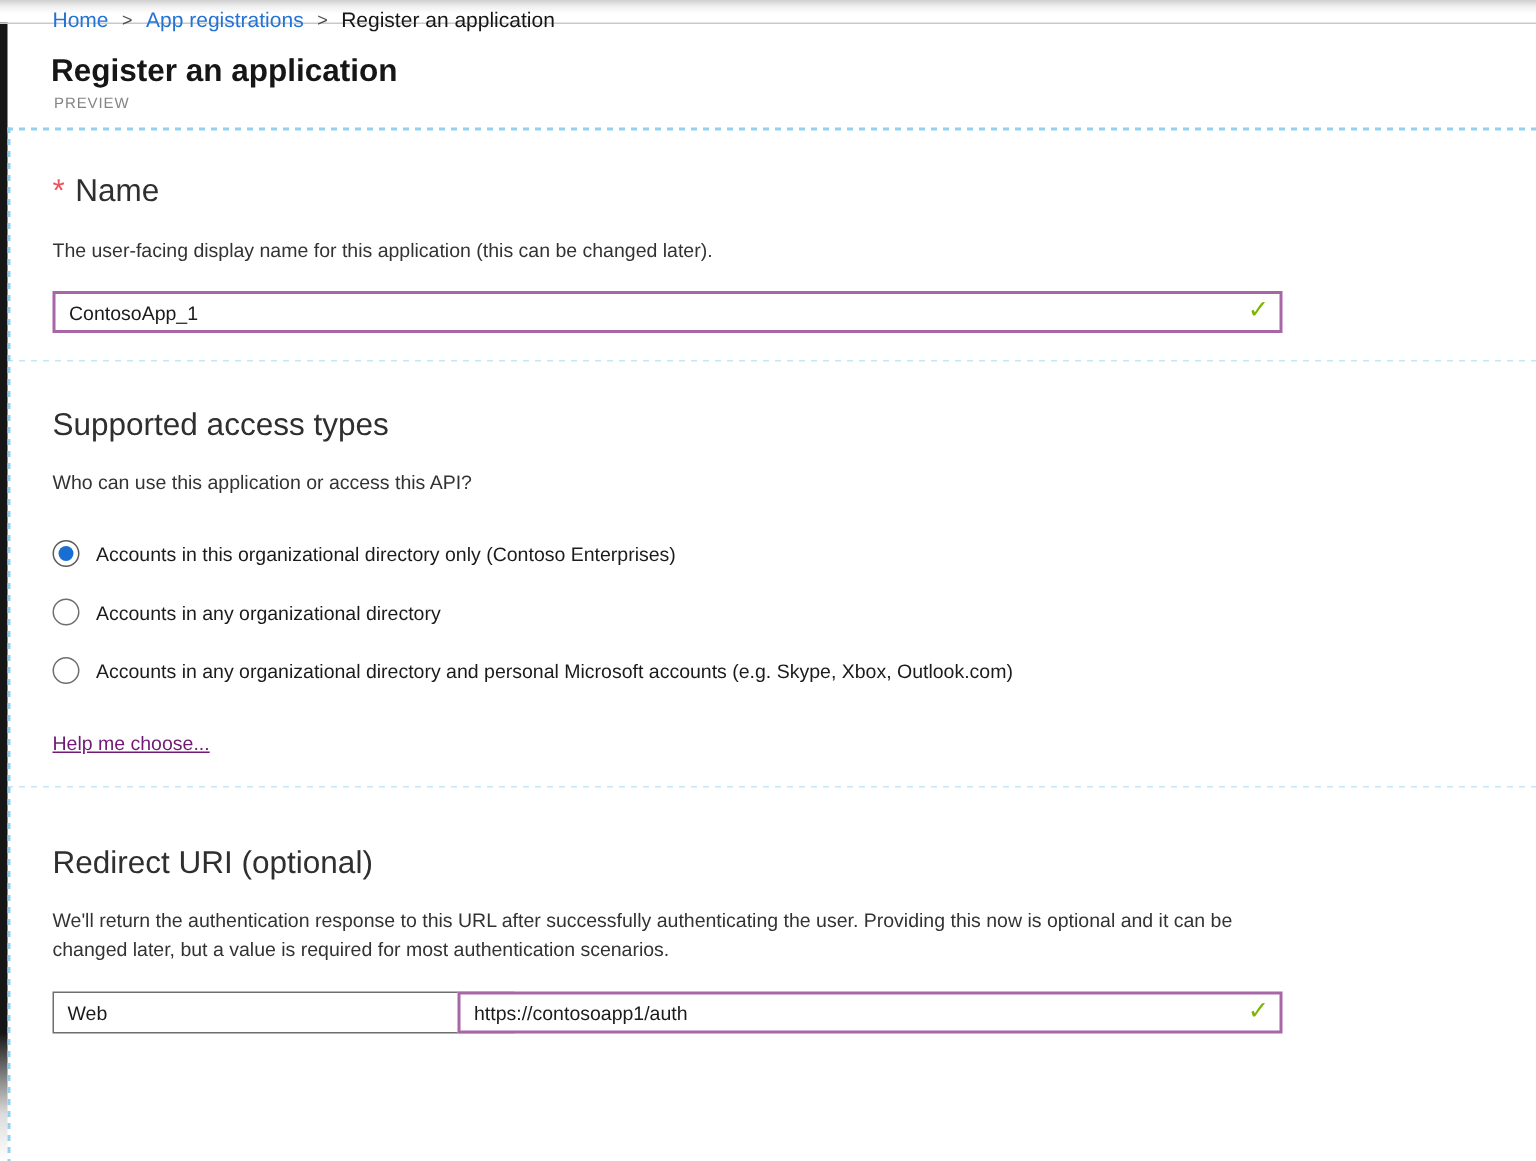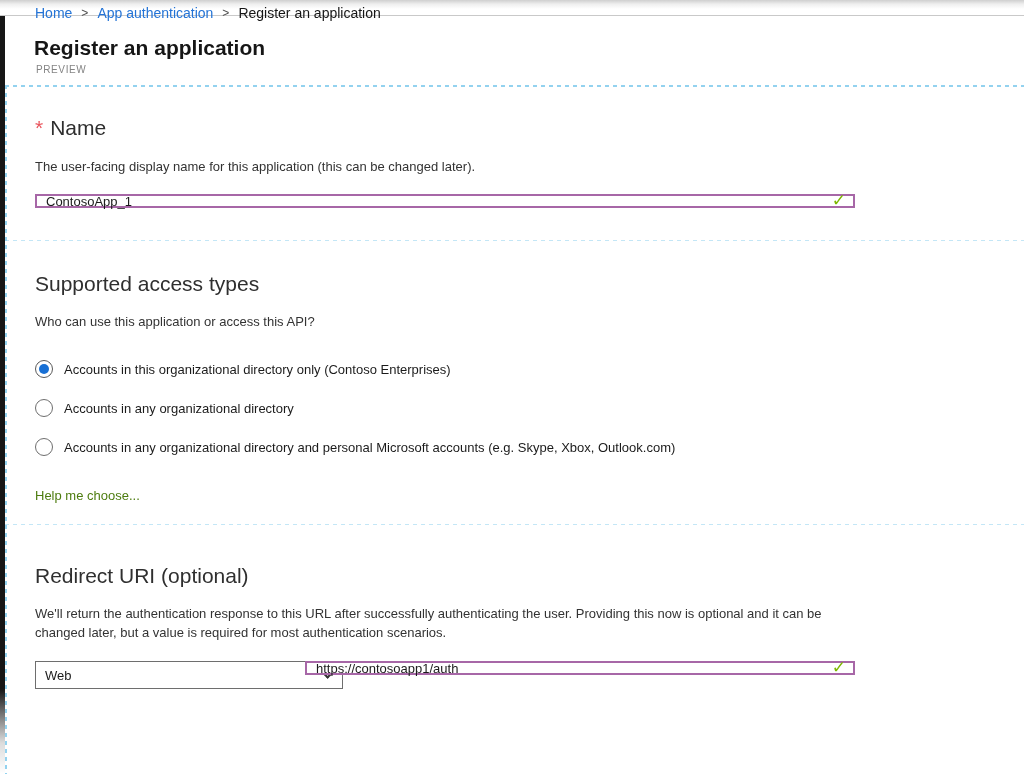--- a/index.html
+++ b/index.html
@@ -56,21 +56,21 @@
     background: repeating-linear-gradient(180deg, #93d2ef 0 4px, rgba(255,255,255,0) 4px 8px);
   }
 
   .section-title { position: absolute; left: 35px; font-size: 21px; font-weight: 400; color: #2f2f2f; }
   .body-text { position: absolute; left: 35px; font-size: 13px; color: #333333; }
 
   .required-star { color: #e9565e; margin-right: 7px; }
 
   
   .text-input {
-    position: absolute; height: 14px;
+    position: absolute; height: 28px;
     border: 2px solid #a767a7; background: #ffffff;
     display: flex; align-items: center;
     padding: 0 26px 0 9px;
     font-size: 13px; color: #1b1b1b;
   }
   .text-input .valid-check {
     position: absolute; right: 7px; top: 50%; transform: translateY(-54%);
     color: #7db700; font-size: 17px; font-weight: bold;
   }
 
@@ -84,21 +84,21 @@
     border: 1px solid #6e6e6e; background: #ffffff;
     display: flex; align-items: center; justify-content: center;
     flex: 0 0 auto;
   }
   .radio-row.selected .radio-circle { border-color: #5a5a5a; }
   .radio-dot { width: 10px; height: 10px; border-radius: 50%; background: transparent; }
   .radio-row.selected .radio-dot { background: #176fd4; }
 
   .help-link {
     position: absolute; left: 35px; top: 488px;
-    font-size: 13px; color: #4d7c0f; cursor: pointer;
+    font-size: 13px; color: #701a75; cursor: pointer; text-decoration: underline;
   }
 
   
   .select-box {
     position: absolute; left: 35px; top: 661px; width: 308px; height: 28px;
     border: 1px solid #6e6e6e; background: #ffffff;
     display: flex; align-items: center; justify-content: space-between;
     padding: 0 12px 0 9px; font-size: 13px; color: #1b1b1b; cursor: pointer;
   }
   .chevron-down {
@@ -110,21 +110,21 @@
 <body>
 
 <div class="page">
 
   <div class="left-bar"></div>
 
   <div class="breadcrumb-bar">
     <div class="breadcrumb">
       <span class="crumb-link">Home</span>
       <span class="crumb-sep">&gt;</span>
-      <span class="crumb-link">App authentication</span>
+      <span class="crumb-link">App registrations</span>
       <span class="crumb-sep">&gt;</span>
       <span class="crumb-current">Register an application</span>
     </div>
   </div>
 
   <div class="page-title">Register an application</div>
   <div class="preview-badge">PREVIEW</div>
 
   <div class="dash-h top"></div>
   <div class="dash-v"></div>

